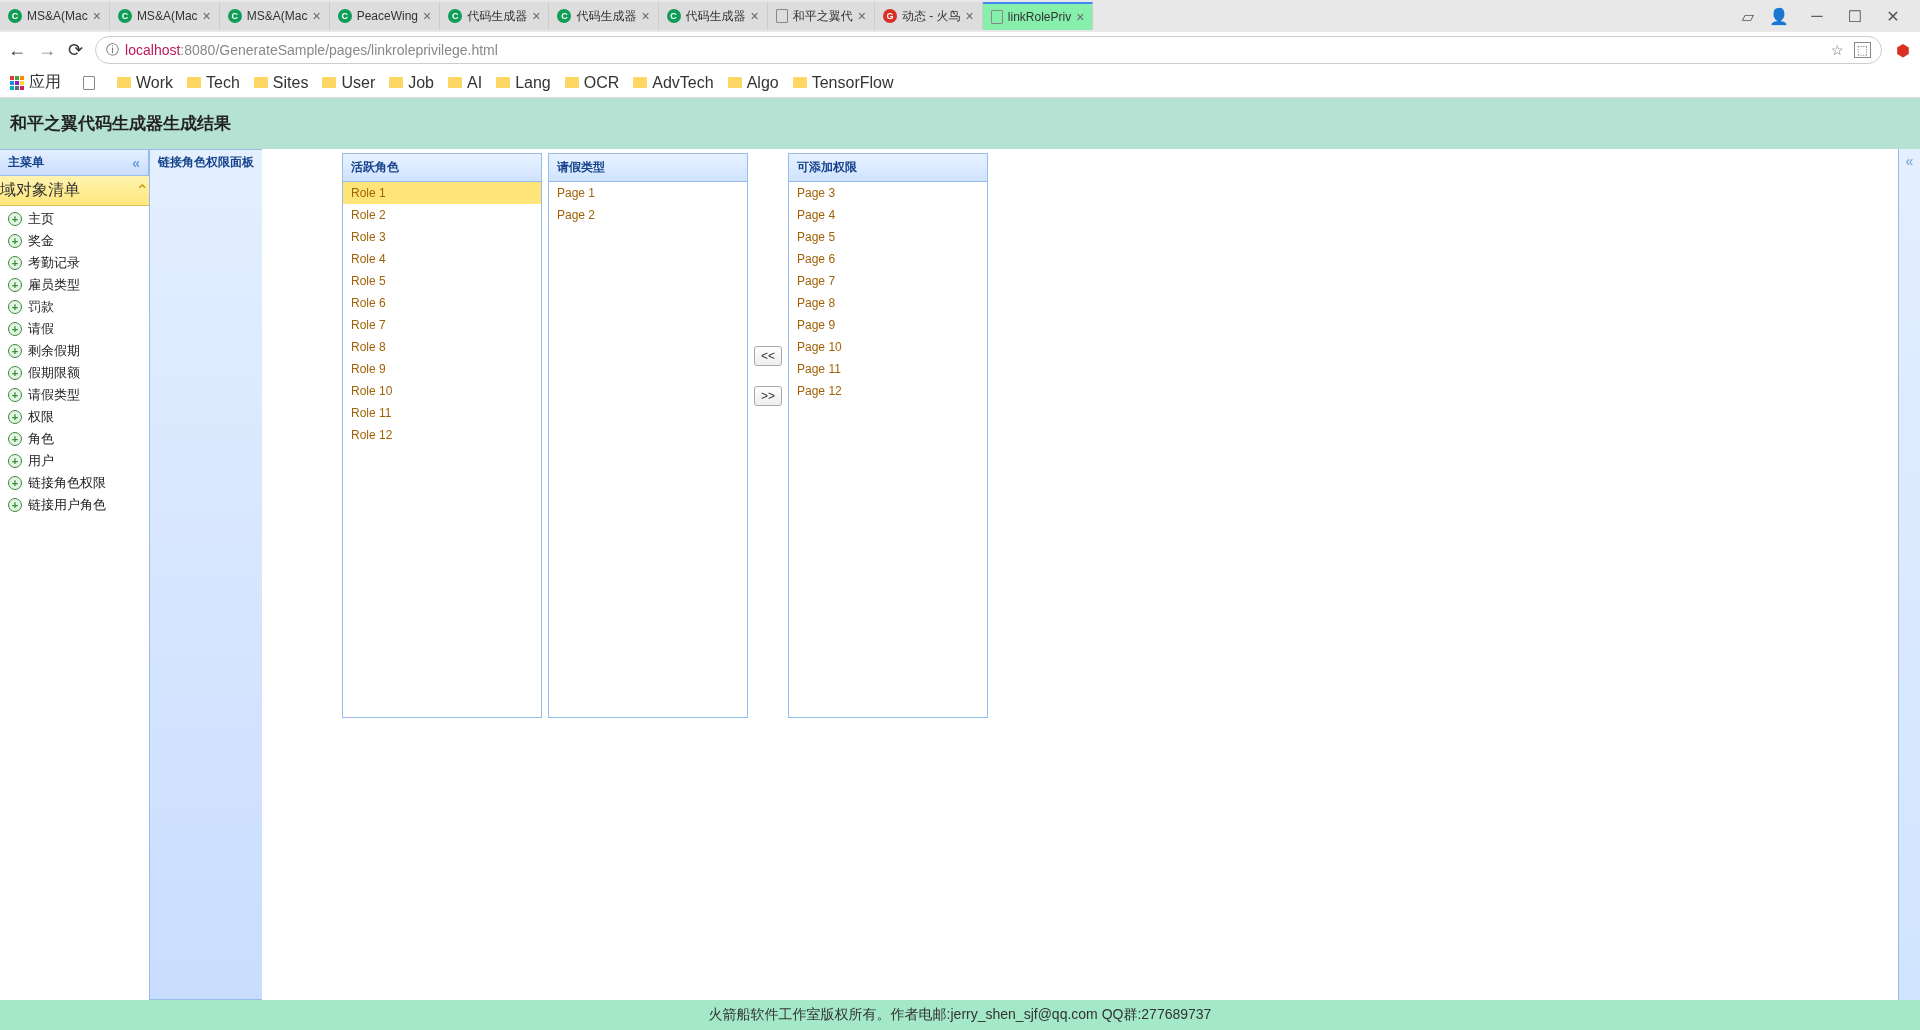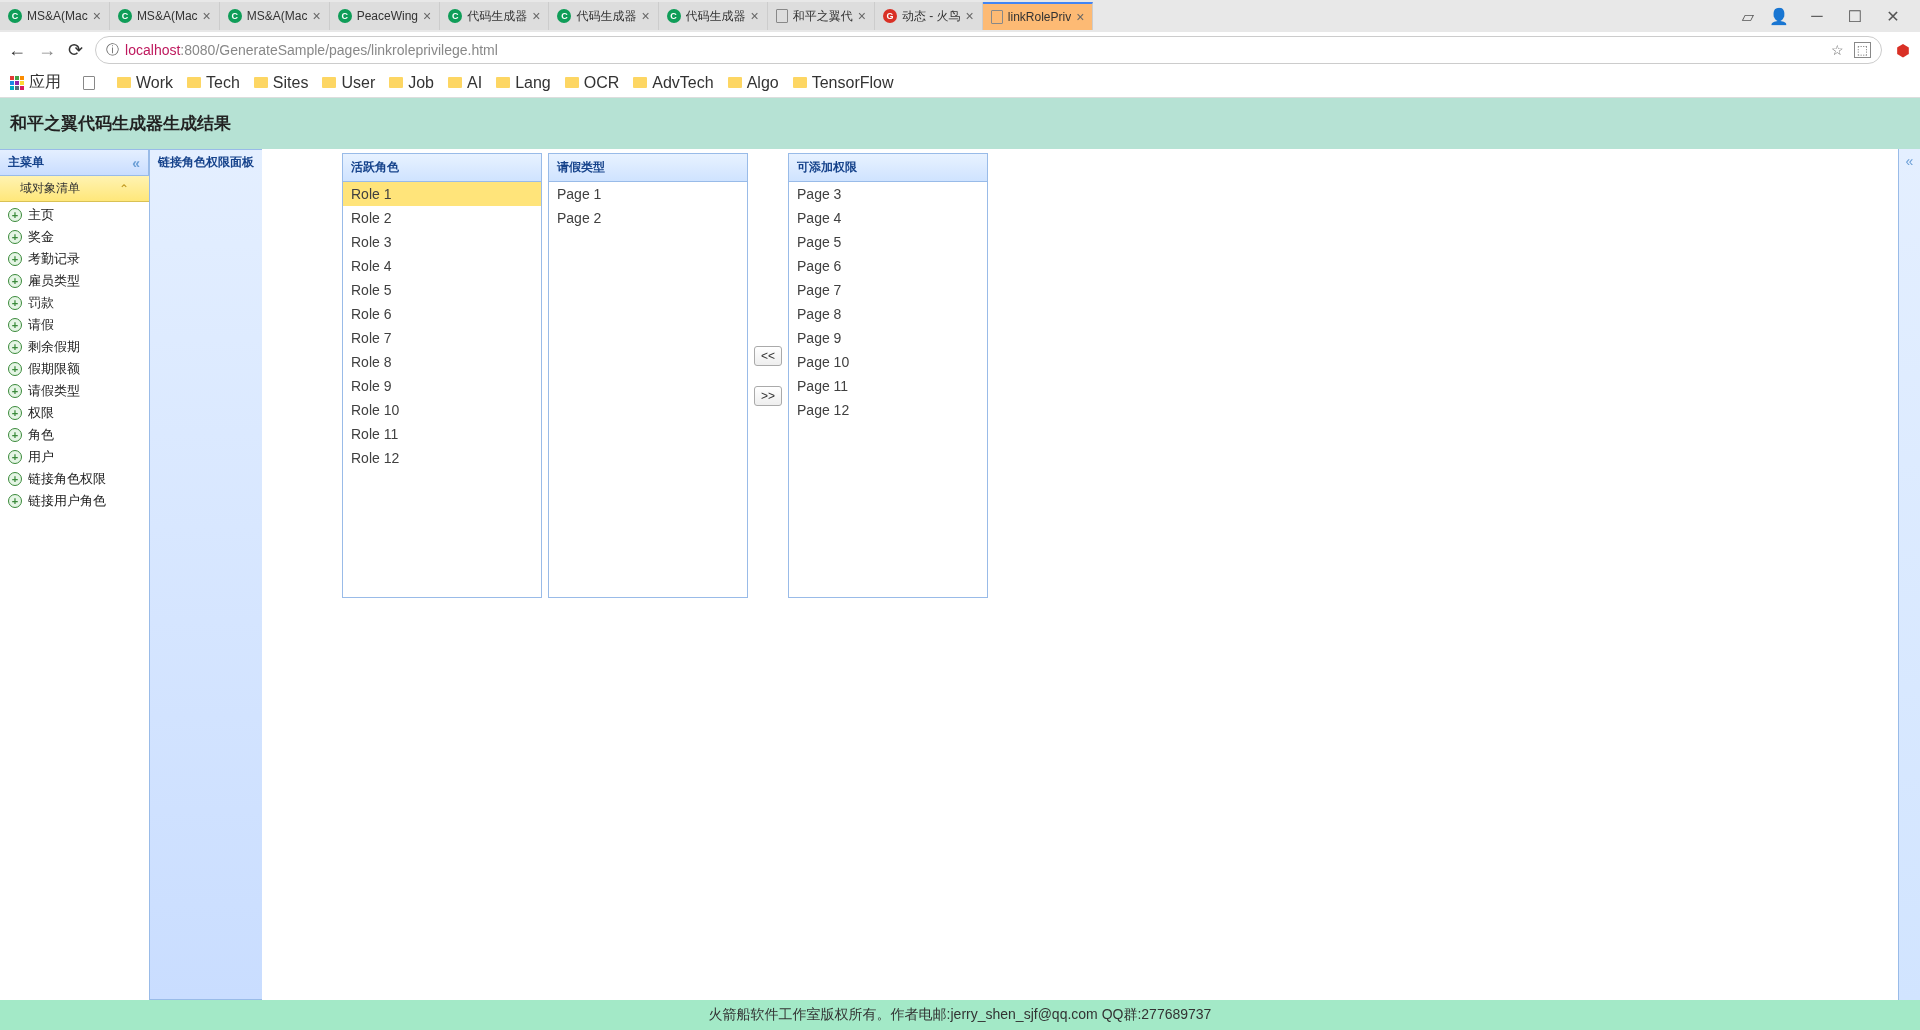--- a/index.html
+++ b/index.html
@@ -2,21 +2,21 @@
 <html><head>
   <meta charset="utf-8">
   <style>
     * { margin: 0; padding: 0; box-sizing: border-box; font-family: Arial, "Microsoft YaHei", sans-serif; }
     body { background: #f0f0f0; overflow: hidden; }
     
     
     .browser-chrome { background: #fff; border-bottom: 1px solid #ccc; }
     .tab-bar { display: flex; align-items: center; height: 32px; background: #e8e8e8; padding-right: 8px; }
     .tab { display: flex; align-items: center; height: 28px; padding: 0 8px; font-size: 12px; border-right: 1px solid #ccc; background: #ddd; min-width: 0; flex-shrink: 1; max-width: 128px; cursor: pointer; }
-    .tab.active { background: #fdba74; border-top: 2px solid #4285f4; }
+    .tab.active { background: #86efac; border-top: 2px solid #4285f4; }
     .tab-icon { width: 14px; height: 14px; margin-right: 5px; flex-shrink: 0; display: inline-flex; align-items: center; justify-content: center; font-size: 11px; }
     .tab-title { white-space: nowrap; overflow: hidden; text-overflow: ellipsis; flex: 1; color: #333; }
     .tab-close { margin-left: 5px; color: #666; font-size: 14px; cursor: pointer; flex-shrink: 0; }
     .new-tab { width: 24px; height: 20px; display: flex; align-items: center; justify-content: center; color: #555; cursor: pointer; margin-left: 4px; }
     .window-controls { margin-left: auto; display: flex; gap: 24px; padding: 0 12px; color: #555; }
     .win-btn { width: 14px; height: 14px; cursor: pointer; display: flex; align-items: center; justify-content: center; }
     
     .addr-bar { display: flex; align-items: center; height: 36px; padding: 0 8px; gap: 12px; background: #fff; }
     .nav-btn { color: #888; font-size: 18px; cursor: pointer; }
     .nav-btn.enabled { color: #333; }
@@ -38,33 +38,33 @@
     
     .page { position: absolute; top: 98px; left: 0; right: 0; bottom: 0; display: flex; flex-direction: column; }
     .page-header { background: #b6e2d4; padding: 14px 10px; font-weight: bold; font-size: 17px; color: #222; }
     .page-body { flex: 1; display: flex; min-height: 0; background: #fff; }
     .page-footer { background: #a3e9c7; text-align: center; padding: 6px; font-size: 14px; color: #333; }
     
     .sidebar-left { width: 150px; display: flex; flex-direction: column; border-right: 1px solid #99bbe8; }
     .sidebar-right { width: 22px; border-left: 1px solid #99bbe8; background: linear-gradient(#e4efff,#d1e4ff); display: flex; justify-content: center; padding-top: 4px; }
     .panel-title { background: linear-gradient(#e4efff,#c9ddff); border: 1px solid #99bbe8; border-left: none; padding: 4px 8px; font-size: 12px; color: #15428b; font-weight: bold; display: flex; justify-content: space-between; align-items: center; }
     .collapse-icon { color: #6a9ed6; font-size: 14px; cursor: pointer; }
-    .accordion-head { background: linear-gradient(#fff3b2,#ffe77a); border-bottom: 1px solid #d9c154; padding: 4px 20px; font-size: 12px; color: #333; display: flex; justify-content: space-between; align-items: center; cursor: pointer; }
+    .accordion-head { background: linear-gradient(#fff3b2,#ffe77a); border-bottom: 1px solid #d9c154; padding: 4px 0; font-size: 16px; color: #333; display: flex; justify-content: space-between; align-items: center; cursor: pointer; }
     .tree { padding: 2px 4px; font-size: 13px; }
     .tree-item { display: flex; align-items: center; gap: 6px; padding: 2px 4px; cursor: pointer; color: #222; }
     .plus-icon { width: 14px; height: 14px; border: 1px solid #3a8a3a; border-radius: 7px; display: flex; align-items: center; justify-content: center; color: #3a8a3a; font-size: 11px; font-weight: bold; background: #e5f5e5; }
     
     .main-panel { flex: 1; display: flex; }
     .main-title { background: linear-gradient(#e4efff,#c9ddff); border: 1px solid #99bbe8; border-left: none; border-right: none; padding: 4px 8px; font-size: 12px; color: #15428b; font-weight: bold; }
     .main-content { flex: 1; display: flex; gap: 6px; padding: 4px 80px; align-items: flex-start; }
-    .list-panel { border: 1px solid #99bbe8; width: 200px; height: 445px; display: flex; flex-direction: column; background: #fff; }
+    .list-panel { border: 1px solid #99bbe8; width: 200px; height: 565px; display: flex; flex-direction: column; background: #fff; }
     .list-panel.wide { width: 200px; }
     .list-title { background: linear-gradient(#e8f2ff,#cfe3ff); border-bottom: 1px solid #99bbe8; padding: 5px 8px; font-size: 12px; color: #15428b; font-weight: bold; }
     .list-body { flex: 1; overflow: auto; }
-    .list-row { padding: 4px 8px; font-size: 14px; color: #404040; cursor: pointer; }
+    .list-row { padding: 4px 8px; font-size: 12px; color: #a16207; cursor: pointer; }
     .list-row.selected { background: #ffe47a; }
     .transfer-btns { display: flex; flex-direction: column; gap: 20px; justify-content: center; height: 445px; }
     .t-btn { border: 1px solid #aaa; background: linear-gradient(#fff,#eee); padding: 2px 6px; font-size: 12px; cursor: pointer; border-radius: 3px; color: #333; }
     
     .circle-green { width: 14px; height: 14px; border-radius: 7px; background: #0f9d58; color: #fff; font-size: 9px; display: flex; align-items: center; justify-content: center; font-weight: bold; }
     .circle-red { width: 14px; height: 14px; border-radius: 7px; background: #d93025; color: #fff; font-size: 9px; display: flex; align-items: center; justify-content: center; font-weight: bold; }
   </style>
 </head>
 <body>
 

